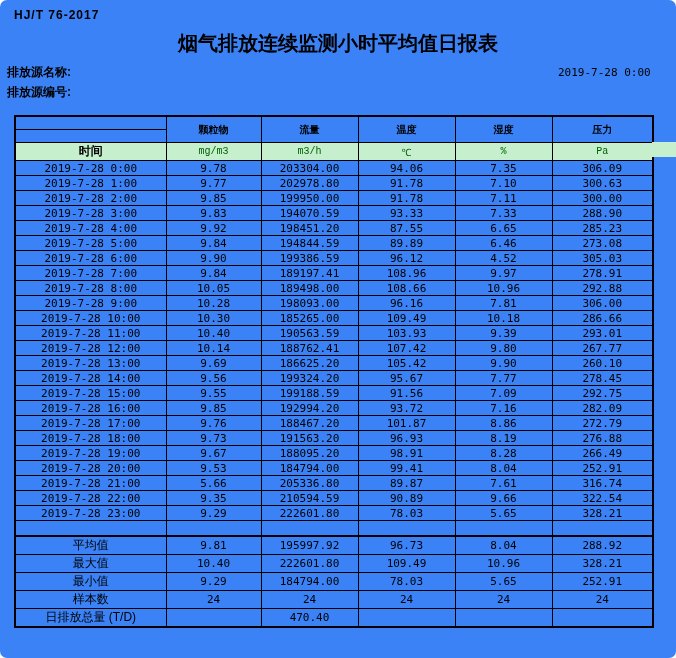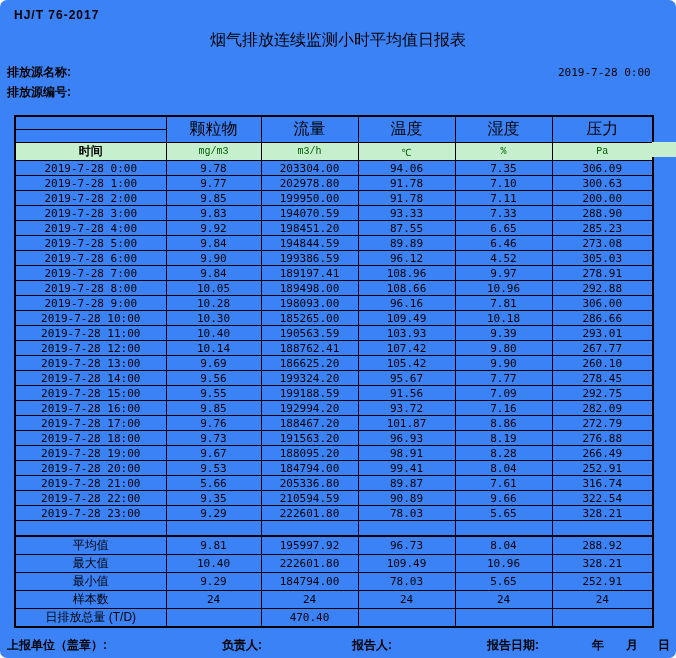--- a/index.html
+++ b/index.html
@@ -1,30 +1,30 @@
 <!DOCTYPE html>
 <html><head>
 <meta charset="utf-8">
 <style>
   html,body{margin:0;padding:0;background:#fff;}
   .page{position:relative;width:676px;height:658px;background:#3b82f6;overflow:hidden;
         font-family:"Liberation Sans",sans-serif;color:#000;border-radius:7px;}
   .standard-code{position:absolute;left:14px;top:8px;font-size:12px;font-weight:bold;letter-spacing:1px;}
   .doc-title{position:absolute;left:0;top:30px;width:100%;text-align:center;
-             font-size:16px;font-weight:normal;}
+             font-size:20px;font-weight:bold;}
   .meta-name{position:absolute;left:7px;top:64px;font-size:12px;font-weight:bold;}
   .meta-code{position:absolute;left:7px;top:84px;font-size:12px;font-weight:bold;}
   .report-datetime{position:absolute;left:558px;top:66px;font-size:11px;
                    font-family:"DejaVu Sans Mono",monospace;}
   table.report{position:absolute;left:14px;top:115px;border-collapse:collapse;
                table-layout:fixed;border:2px solid #000;}
   table.report td, table.report th{border:1px solid #000;padding:0;margin:0;
                text-align:center;vertical-align:middle;white-space:nowrap;overflow:hidden;}
   tr.mini td{height:12px;}
-  th.pol{font-size:16px;font-weight:normal;}
+  th.pol{font-size:10px;font-weight:bold;}
   tr.units th, tr.units td{height:15px;background:#c6efce;}
   tr.units th.time-head{font-size:12px;font-weight:bold;color:#000;}
   tr.units td{font-family:Liberation Mono, monospace;font-size:10px;color:#006100;}
   tbody.hours td, tr.spacer td, tbody.summary td{height:14px;}
   .mono{font-family:"DejaVu Sans Mono",monospace;font-size:11px;}
   td.sum-label{font-size:12px;font-family:"Liberation Sans",sans-serif;}
   tr.spacer td{border-bottom:2px solid #000;}
   .green-spill{position:absolute;left:652px;top:142px;width:24px;height:15px;background:#c6efce;}
   .footnote{position:absolute;left:7px;top:618px;font-size:12px;font-weight:bold;}
   .sig-row{position:absolute;left:0;top:637px;width:676px;height:18px;font-size:12px;font-weight:bold;}
@@ -94,21 +94,21 @@
           <td class="mono">91.78</td>
           <td class="mono">7.10</td>
           <td class="mono">300.63</td>
         </tr>
         <tr>
           <td class="mono">2019-7-28 2:00</td>
           <td class="mono">9.85</td>
           <td class="mono">199950.00</td>
           <td class="mono">91.78</td>
           <td class="mono">7.11</td>
-          <td class="mono">200.00</td>
+          <td class="mono">300.00</td>
         </tr>
         <tr>
           <td class="mono">2019-7-28 3:00</td>
           <td class="mono">9.83</td>
           <td class="mono">194070.59</td>
           <td class="mono">93.33</td>
           <td class="mono">7.33</td>
           <td class="mono">288.90</td>
         </tr>
         <tr>
@@ -321,23 +321,14 @@
           <td class="mono">470.40</td>
           <td class="mono"></td>
           <td class="mono"></td>
           <td class="mono"></td>
         </tr>
       </tbody>
   </table>
 
   <div class="green-spill"></div>
 
-  <div class="sig-row">
-    <span class="sig-unit">上报单位（盖章）:</span>
-    <span class="sig-resp">负责人:</span>
-    <span class="sig-rep">报告人:</span>
-    <span class="sig-date">报告日期:</span>
-    <span class="sig-year">年</span>
-    <span class="sig-month">月</span>
-    <span class="sig-day">日</span>
-  </div>
 
 </div>
 
 </body></html>

